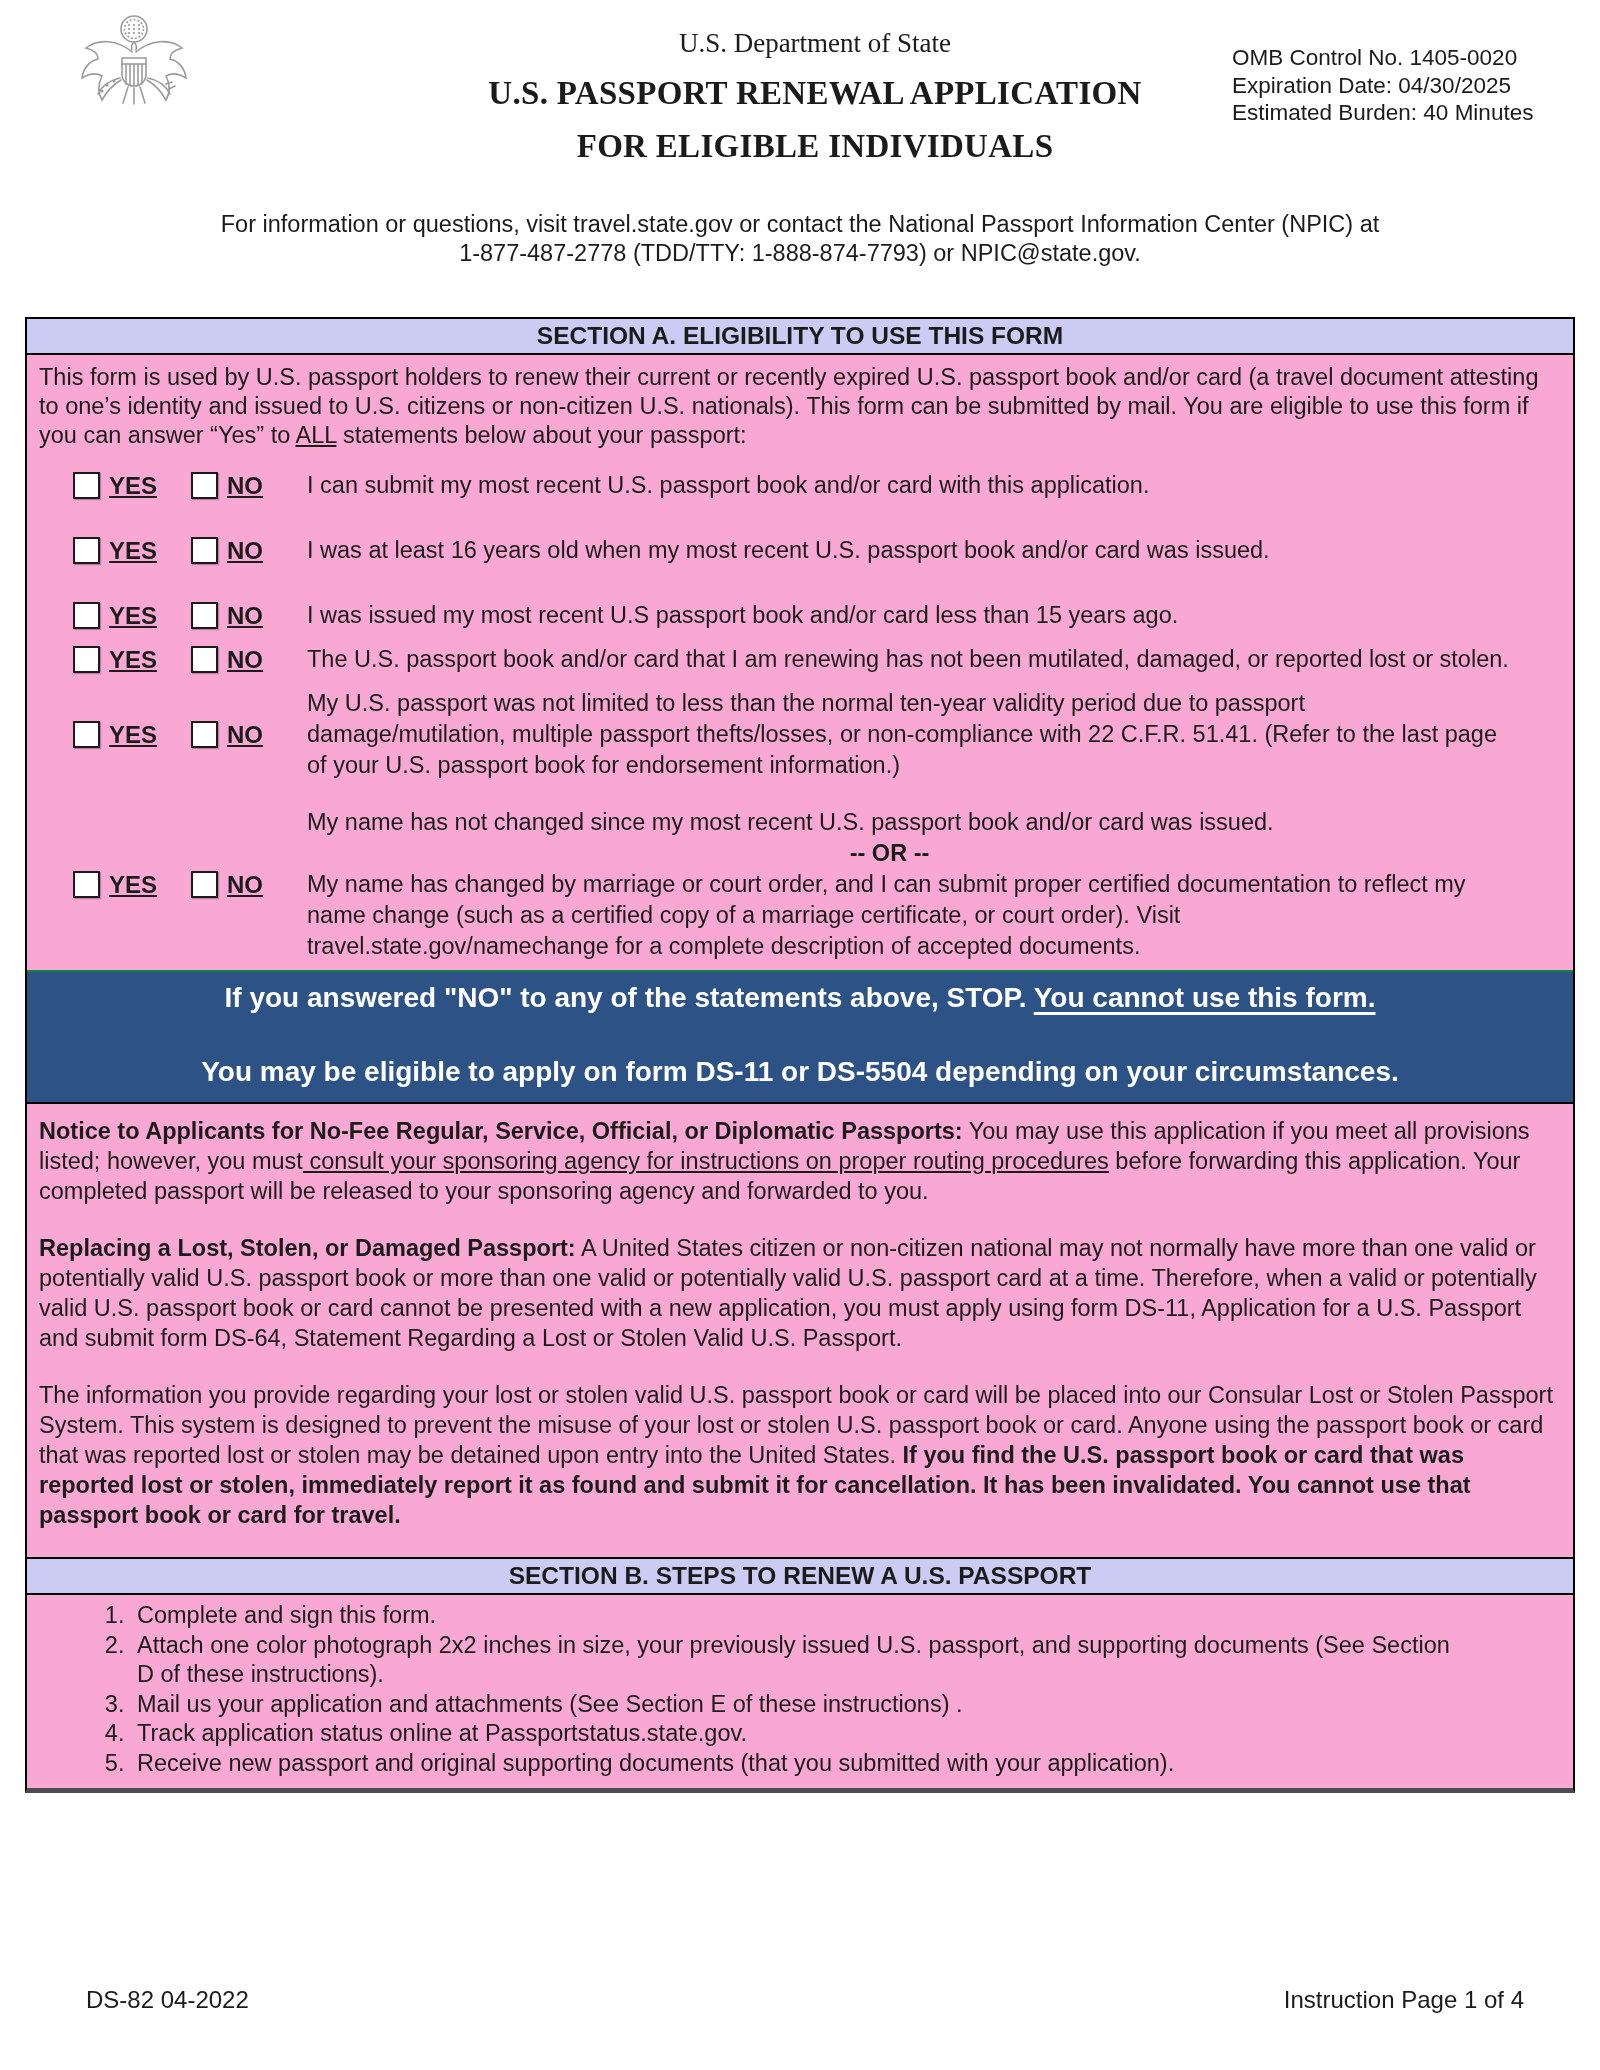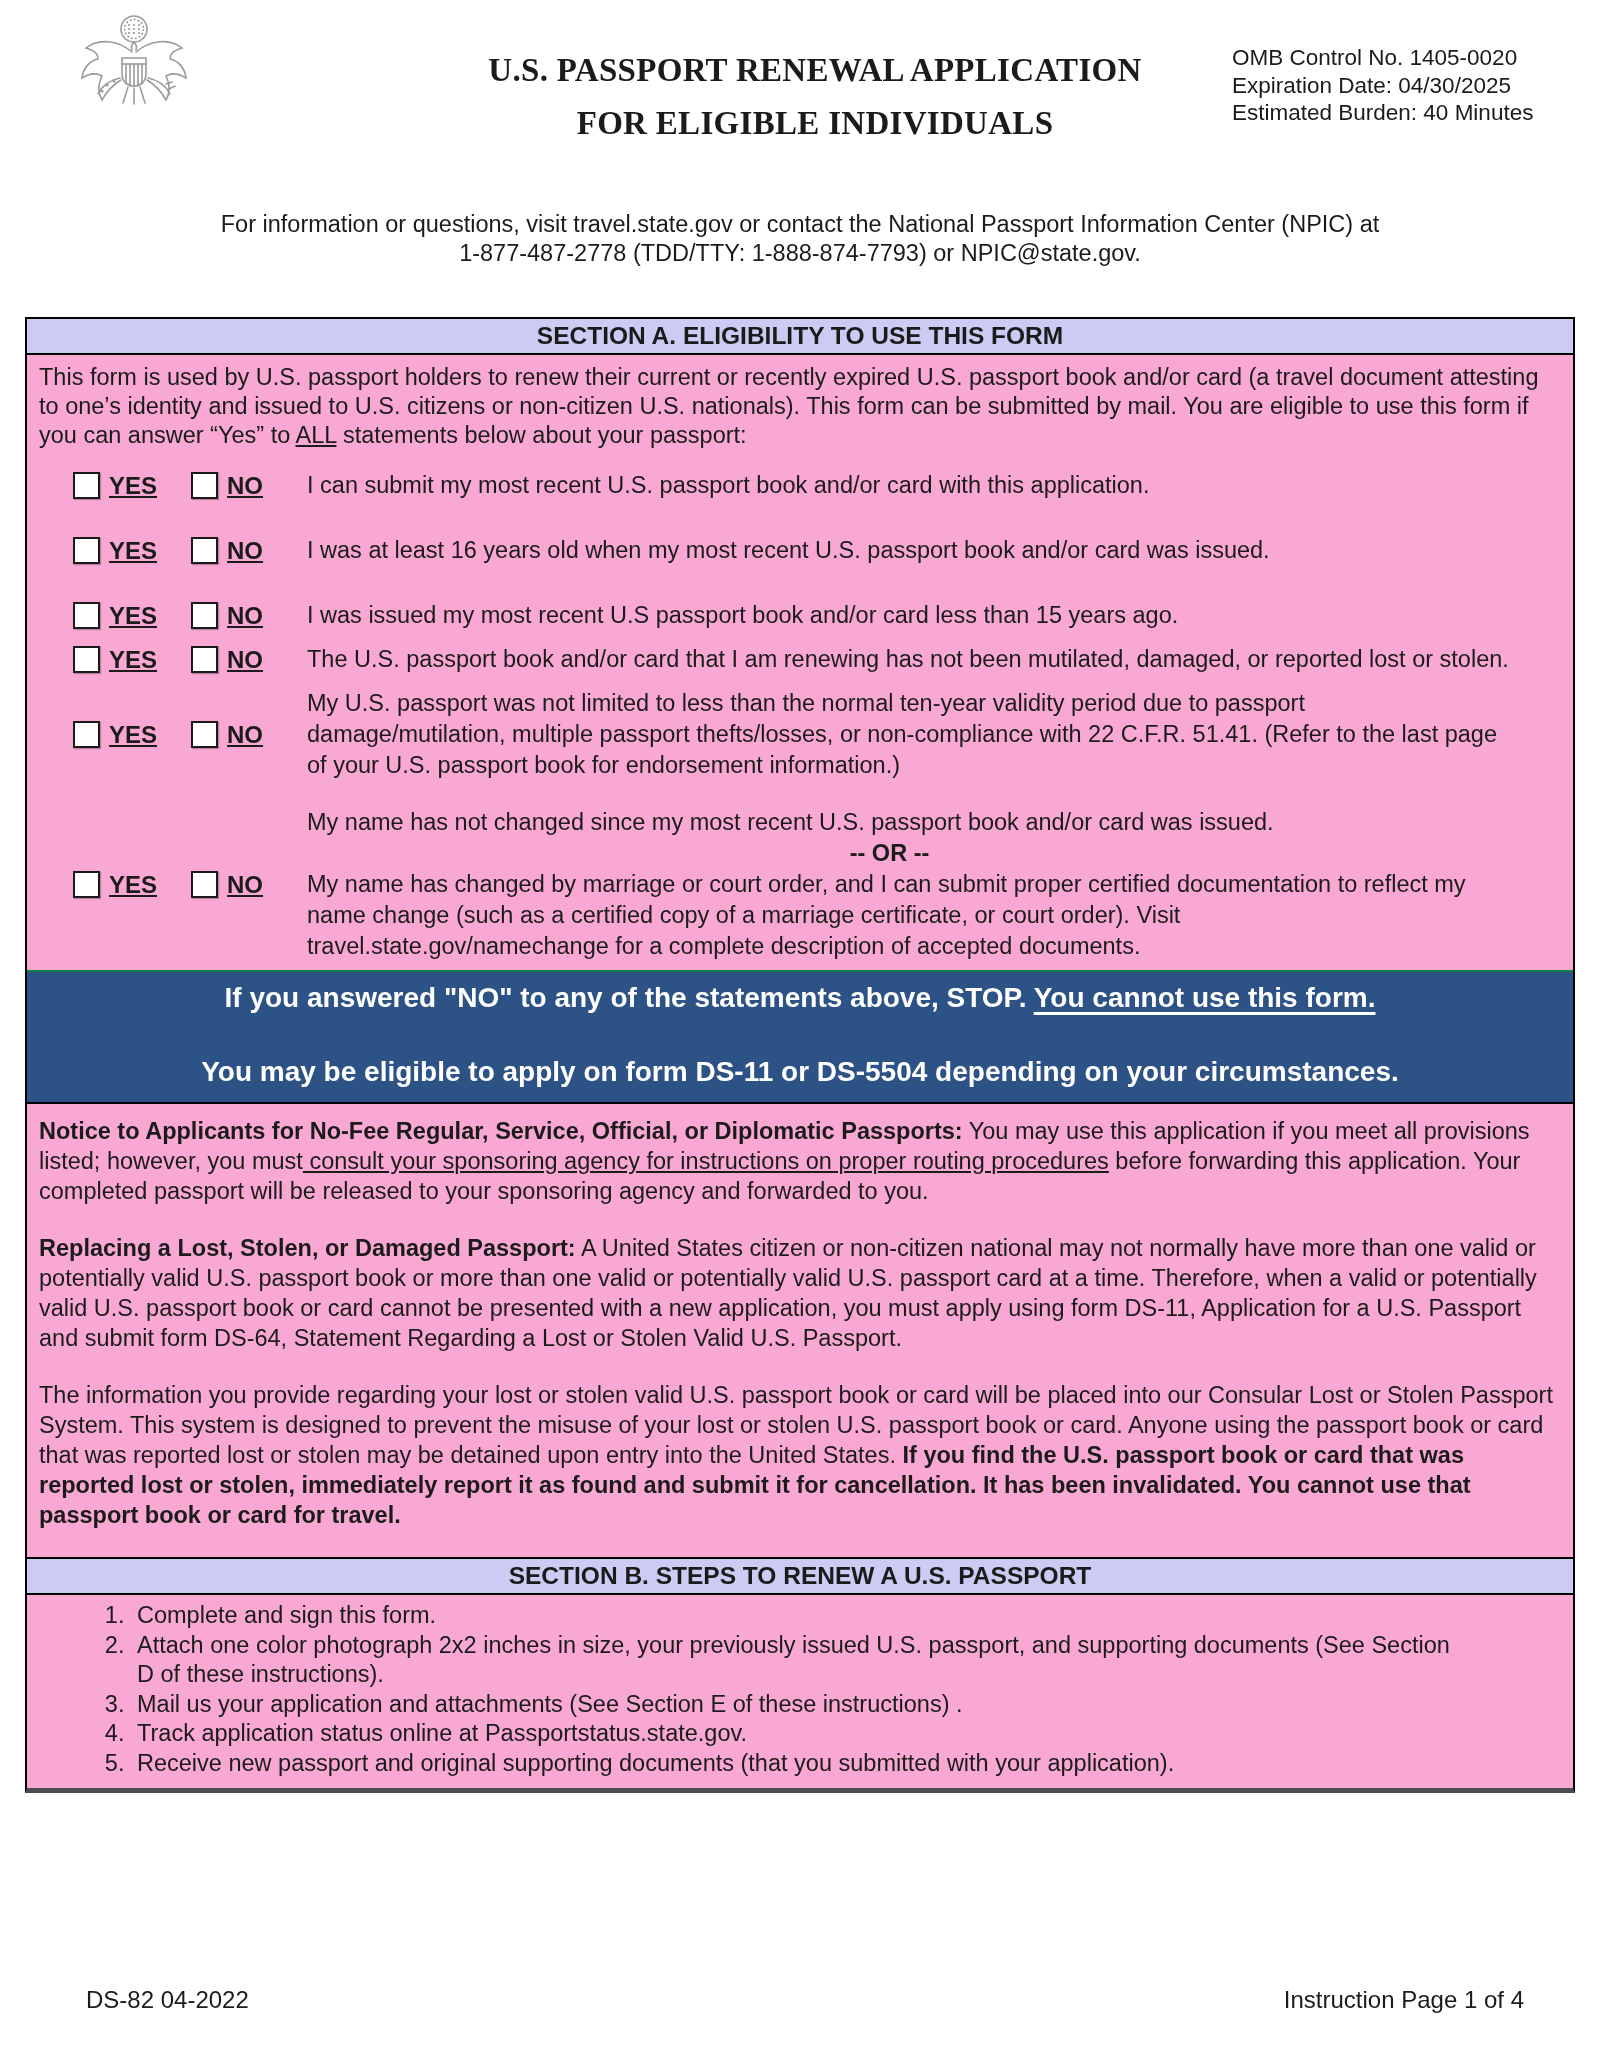--- a/index.html
+++ b/index.html
@@ -3,21 +3,21 @@
 <meta charset="utf-8">
 <style>
   html,body { margin:0; padding:0; background:#fff; }
   .page { position:relative; width:1600px; height:2070px; background:#fff;
           font-family:"Liberation Sans", sans-serif; color:#1b1b1b; overflow:hidden; }
 
   
   .seal { position:absolute; left:74px; top:12px; }
   .hdr-center { position:absolute; left:30px; top:28px; width:1570px; text-align:center; }
   .dept { font-family:"Liberation Serif", serif; font-size:27px; }
-  .title { font-family:"Liberation Serif", serif; font-weight:700; font-size:33px; margin-top:24px; letter-spacing:.3px; }
+  .title { font-family:"Liberation Serif", serif; font-weight:700; font-size:33px; margin-top:16px; letter-spacing:.3px; }
   .title2 { margin-top:16px; }
   .omb { position:absolute; left:1232px; top:44px; font-size:22.5px; line-height:27.5px; }
 
   
   .intro { position:absolute; top:210px; left:0; width:1600px; text-align:center;
            font-size:23.5px; line-height:28.5px; }
   .bold { font-weight:700; }
 
   
   .main { position:absolute; left:25px; top:317px; width:1550px; box-sizing:border-box;
@@ -90,20 +90,21 @@
       <path d="M74 66 C84 68 92 74 96 82 M92 72 l6 -2 M95 77 l6 -3"></path>
     </g>
     <g fill="#9b9b9b">
       <circle cx="28" cy="79" r="1.6"></circle>
         <circle cx="33" cy="73" r="1.6"></circle>
         <circle cx="40" cy="69" r="1.6"></circle>
     </g>
   </svg>
 
   <div class="hdr-center">
+    <div class="dept">U.S. Department of State</div>
     <div class="title">U.S. PASSPORT RENEWAL APPLICATION</div>
     <div class="title title2">FOR ELIGIBLE INDIVIDUALS</div>
   </div>
 
   <div class="omb">
     <div>OMB Control No. 1405-0020</div>
     <div>Expiration Date: 04/30/2025</div>
     <div>Estimated Burden: 40 Minutes</div>
   </div>
 

